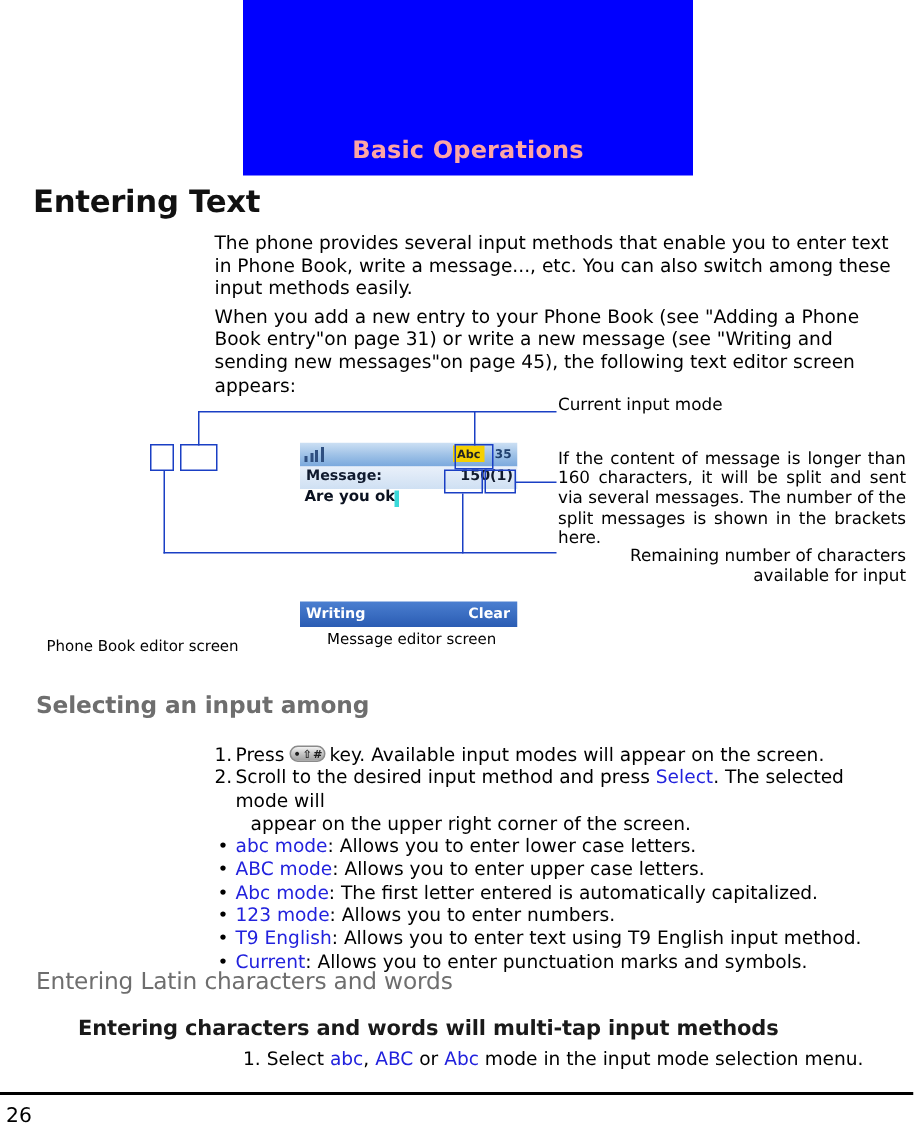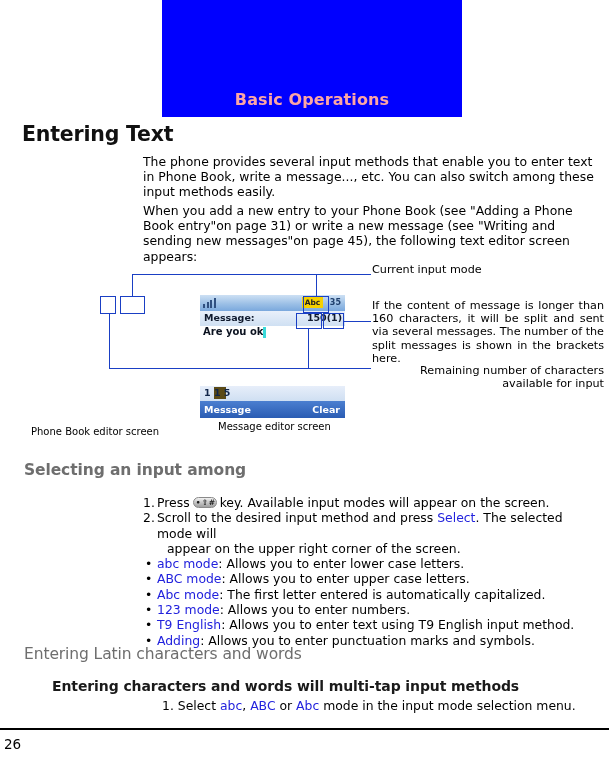--- a/index.html
+++ b/index.html
@@ -297,26 +297,22 @@
       <div class="num-badge" style="right:4px;">35</div>
     </div>
     <div class="msg-head">
       <span class="lbl">Message:</span>
       <span class="cnt">150(1)</span>
     </div>
     <div class="msg-body">
       <span class="txt">Are you ok</span>
       <span class="msg-cursor"></span>
     </div>
-    <div class="msg-foot-row">
-      <span class="msg-hl"></span>
-      <span class="ft">1  1  5</span>
-    </div>
     <div class="msg-soft">
-      <span class="soft-left">Message</span>
+      <span class="soft-left">Writing</span>
       <span class="soft-right">Clear</span>
     </div>
   </div>
   <div class="cap cap-msg">Message editor screen</div>
 
   <div class="hl-box" style="left:100px; top:36px; width:16px; height:18px;"></div>
   <div class="hl-box" style="left:120px; top:36px; width:25px; height:18px;"></div>
   <div class="hl-box" style="left:303px; top:36px; width:26px; height:17px;"></div>
   <div class="hl-box" style="left:296px; top:53px; width:26px; height:16px;"></div>
   <div class="hl-box" style="left:323px; top:53px; width:21px; height:16px;"></div>
@@ -366,21 +362,21 @@
   <div class="li bul">
     <span class="mk">•</span>
     <span class="blue">123 mode</span><span>: Allows you to enter numbers.</span>
   </div>
   <div class="li bul">
     <span class="mk">•</span>
     <span class="blue">T9 English</span><span>: Allows you to enter text using T9 English input method.</span>
   </div>
   <div class="li bul">
     <span class="mk">•</span>
-    <span class="blue">Adding</span><span>: Allows you to enter punctuation marks and symbols.</span>
+    <span class="blue">Current</span><span>: Allows you to enter punctuation marks and symbols.</span>
   </div>
 </div>
 
 <div class="h2b">Entering Latin characters and words</div>
 <div class="h3">Entering characters and words will multi-tap input methods</div>
 
 <div class="last-step">
   <span>1.</span>
   <span>Select </span><span class="blue">abc</span><span>, </span><span class="blue">ABC</span><span> or </span><span class="blue">Abc</span><span> mode in the input mode selection menu.</span>
 </div>

